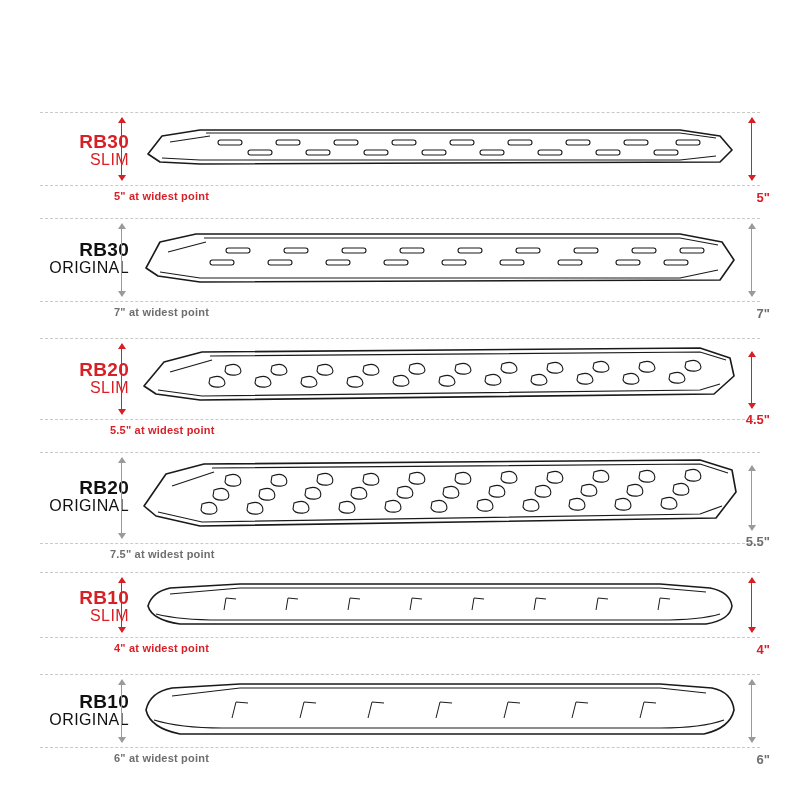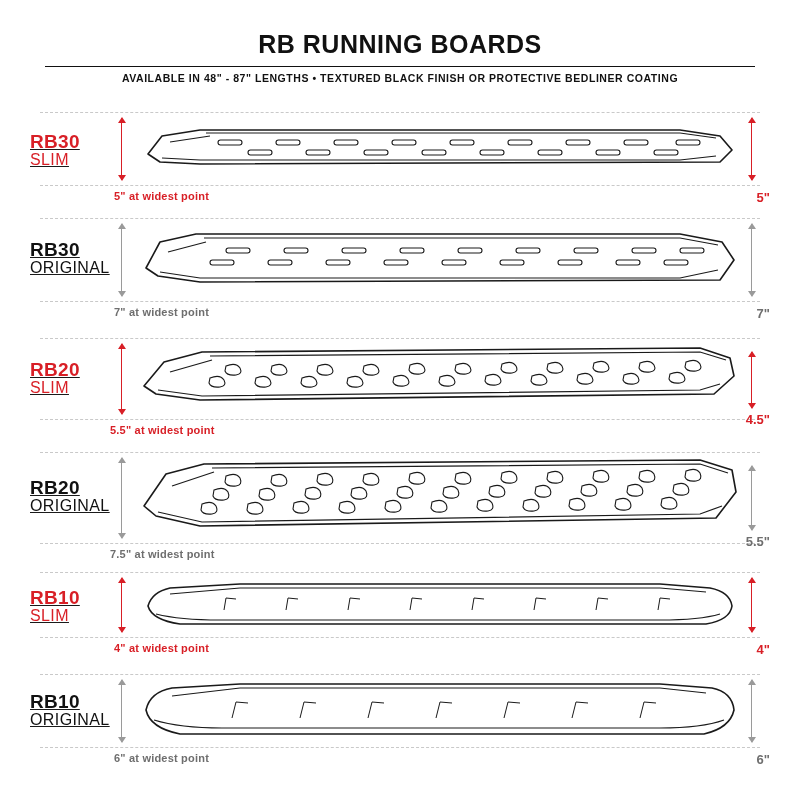--- a/index.html
+++ b/index.html
@@ -49,25 +49,24 @@
   }
   .row .dash-top,.row .dash-bot{
     position:absolute;left:40px;right:40px;height:0;
     border-top:1px dashed #c9c9c9;
   }
   .row .dash-top{top:0;}
   .row .dash-bot{bottom:0;}
 
   .label{
     position:absolute;
-    left:30px;
+    left:39px;
     width:90px;
-    text-align:left;
+    text-align:right;
     top:28px;
-    text-decoration:underline;
   }
   .label .model{
     font-size:19px;font-weight:bold;line-height:20px;letter-spacing:0.3px;
   }
   .label .variant{
     font-size:16px;line-height:16px;letter-spacing:0.4px;
   }
   .red .model,.red .variant{color:#d81f26;}
   .blk .model,.blk .variant{color:#111;}
 
@@ -115,25 +114,20 @@
   .bd{fill:#ffffff;stroke:#1a1a1a;stroke-width:1.6;stroke-linejoin:round;}
   .ln{fill:none;stroke:#1a1a1a;stroke-width:1.2;}
   .sl{fill:#ffffff;stroke:#1a1a1a;stroke-width:1.1;}
   .thin{fill:none;stroke:#1a1a1a;stroke-width:1;}
 </style>
 </head>
 <body>
 
 <div class="page">
 
-  <div class="header">
-    <div class="title">RB RUNNING BOARDS</div>
-    <div class="rule"></div>
-    <div class="subtitle">AVAILABLE IN 48" - 87" LENGTHS  •  TEXTURED BLACK FINISH OR PROTECTIVE BEDLINER COATING</div>
-  </div>
 
   <div class="row" style="top:112px;height:74px;">
     <div class="dash-top"></div>
     <div class="dash-bot"></div>
 
     <div class="label red" style="top:20px;">
       <div class="model">RB30</div>
       <div class="variant">SLIM</div>
     </div>
 

